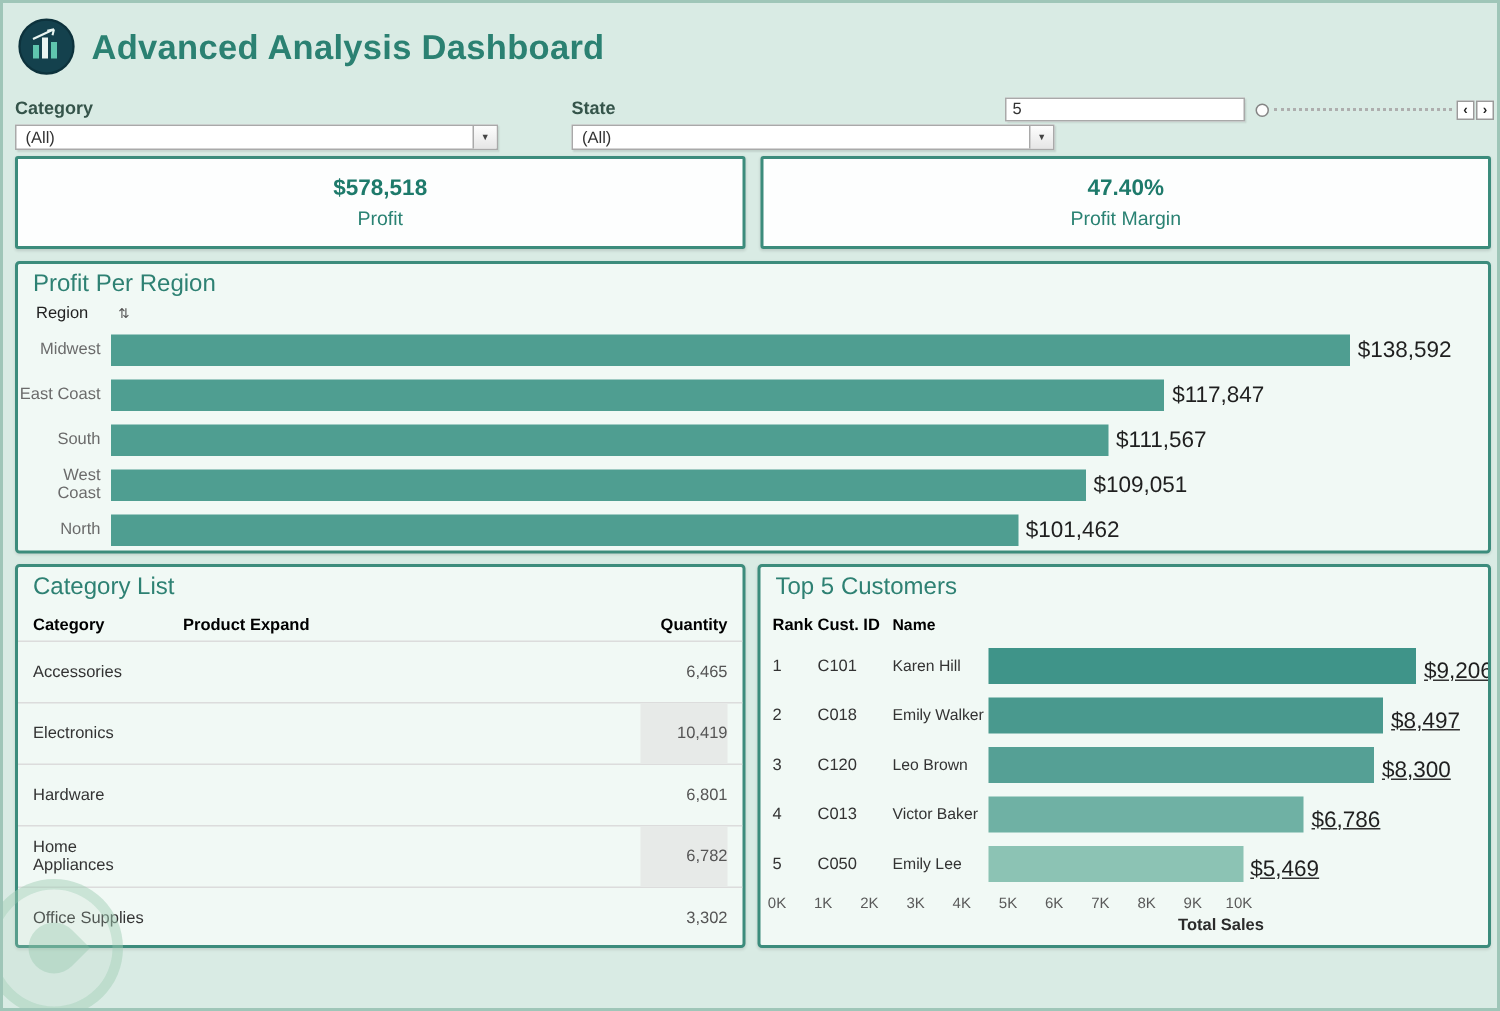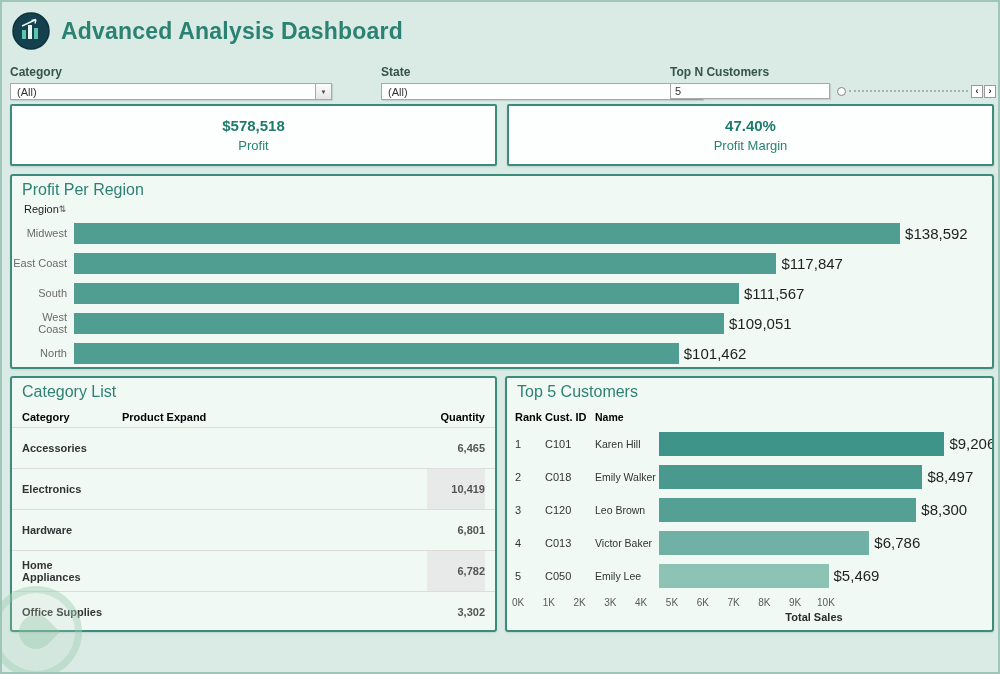--- a/index.html
+++ b/index.html
@@ -46,48 +46,48 @@
 
   
   .panel{position:absolute;background:#f1f9f5;border:2px solid #3c8c7c;border-radius:3px;overflow:hidden;
     box-shadow:0 1px 2px rgba(0,0,0,.10);}
   .panel-title{font-size:16px;color:#2e8173;padding:5px 10px 2px;}
   .region-panel{left:8px;top:172px;width:984px;height:195px;}
   .cat-panel{left:8px;top:374px;width:487px;height:256px;}
   .cust-panel{left:503px;top:374px;width:489px;height:256px;}
 
   
-  .region-header{font-size:11px;color:#222;padding:2px 0 3px 12px;display:flex;align-items:center;gap:0;}
+  .region-header{font-size:11px;color:#222;padding:2px 0 3px 12px;display:flex;align-items:center;gap:20px;}
   .sort-icon{font-size:9px;color:#555;cursor:pointer;}
   .r-row{display:flex;align-items:center;height:30px;}
   .r-label{width:62px;flex-shrink:0;text-align:right;font-size:11px;color:#6b6b6b;padding-right:7px;}
   .r-track{flex:1;display:flex;align-items:center;padding-right:6px;}
   .r-bar{height:21px;flex-shrink:0;}
   .bar-value{font-size:15px;color:#1f1f1f;margin-left:5px;white-space:nowrap;}
 
   
   .cat-header{display:flex;align-items:center;height:20px;padding:0 10px;font-size:11px;
     font-weight:bold;color:#000;margin-top:4px;}
   .col-cat{width:84px;margin-right:16px;}
   .col-prod{flex:1;}
   .col-qty{width:58px;text-align:right;}
   .cat-row{display:flex;align-items:stretch;min-height:41px;border-top:1px solid #dcdcdc;
-    padding:0 10px;font-size:11px;color:#333;cursor:pointer;font-weight:bold;}
+    padding:0 10px;font-size:11px;color:#333;cursor:pointer;}
   .cat-row .cat-name{display:flex;align-items:center;}
   .qty-cell{display:flex;align-items:center;justify-content:flex-end;color:#555;}
   .qty-cell.band{background:#e7eae8;}
 
   
   .cust-header{display:flex;align-items:center;height:20px;padding:0 8px;font-size:11px;
     font-weight:bold;color:#000;margin-top:4px;}
   .cc-rank{width:30px;flex-shrink:0;}
   .cc-id{width:50px;flex-shrink:0;}
   .cc-name{width:64px;flex-shrink:0;font-size:10.5px;white-space:nowrap;}
   .cust-row{display:flex;align-items:center;height:33px;padding:0 8px;font-size:11px;color:#333;cursor:pointer;}
-  .c-track{flex:0 0 310px;display:flex;align-items:center;}
+  .c-track{flex:0 0 310px;display:flex;align-items:flex-end;text-decoration:underline;}
   .c-bar{height:24px;flex-shrink:0;}
   .axis-row{width:330px;display:flex;justify-content:space-between;margin-top:5px;}
   .tick{width:22px;text-align:center;font-size:10px;color:#5a5a5a;}
   .axis-label{margin-left:152px;width:310px;text-align:center;font-size:11px;color:#2b2b2b;
     font-weight:bold;margin-top:3px;}
 
   
   .back-btn{position:absolute;left:8px;top:638px;width:192px;height:25px;background:#58a296;
     border:1px solid #2f7d6e;box-shadow:2px 3px 3px rgba(90,110,105,.55);color:#fff;
     font-style:italic;font-weight:bold;font-size:12px;display:flex;align-items:center;
@@ -130,21 +130,20 @@
 
   <div class="filter f-state">
     <div class="filter-label">State</div>
     <div class="dropdown">
       <span>(All)</span>
       <span class="caret-btn">▼</span>
     </div>
   </div>
 
   <div class="filter f-topn">
-    <div class="filter-label">Top N Customers</div>
     <div class="topn-row">
       <input class="topn-input" value="5" style="">
       <div class="slider">
         <span class="knob"></span>
         <span class="track"></span>
         <span class="spin">‹</span>
         <span class="spin">›</span>
       </div>
     </div>
   </div>

